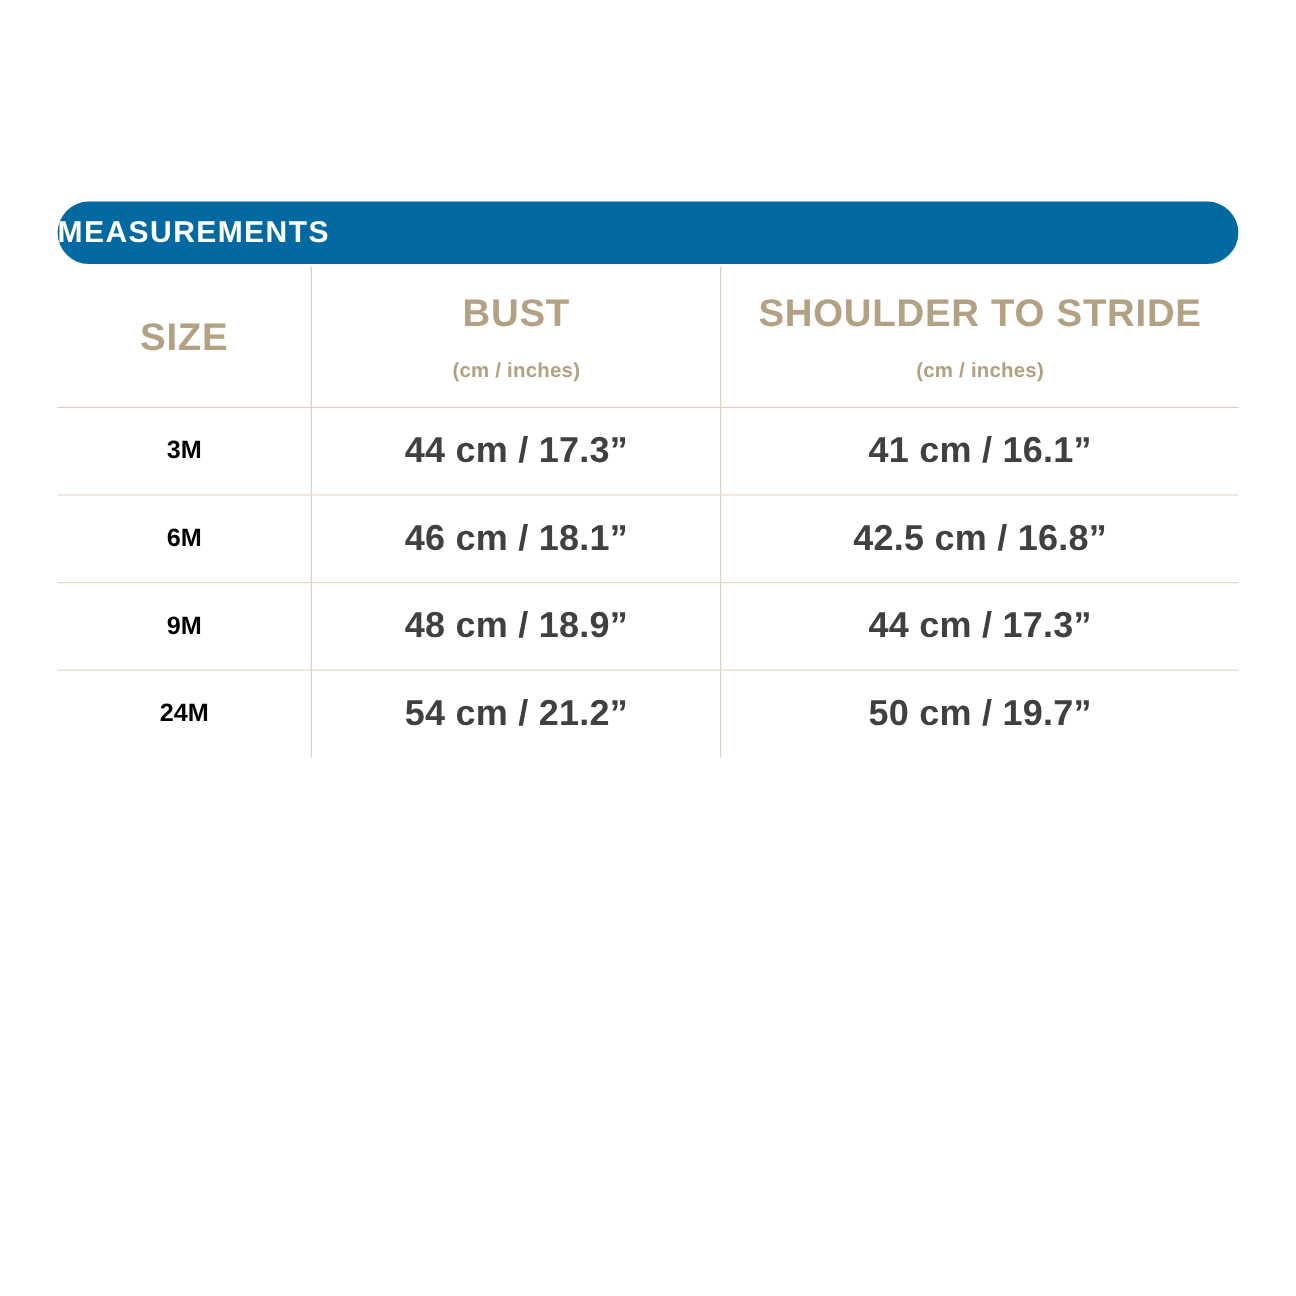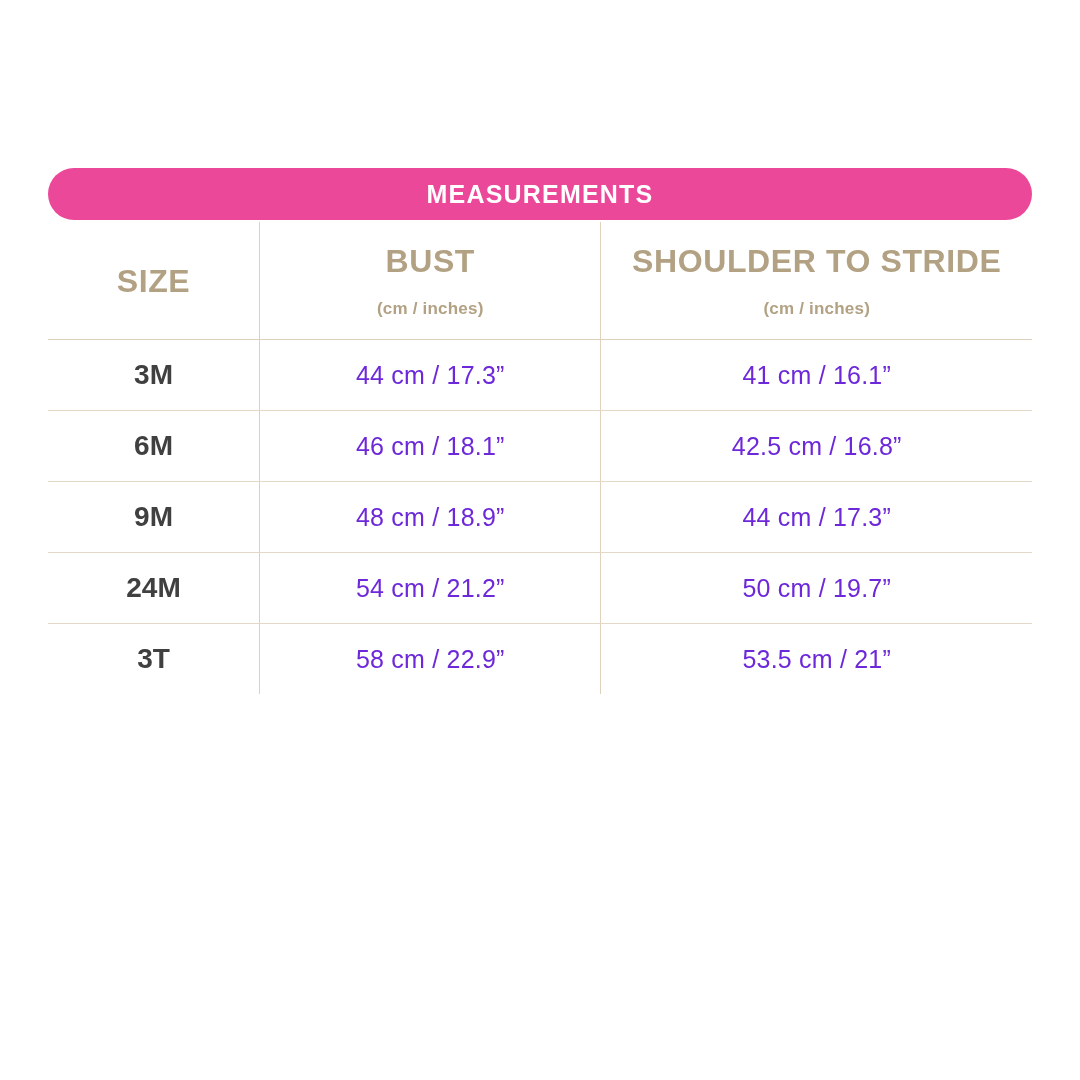--- a/index.html
+++ b/index.html
@@ -21,24 +21,23 @@
   }
   .table-wrap {
     position: absolute;
     left: 48px;
     top: 168px;
     width: 984px;
   }
   .header-pill {
     height: 52px;
     border-radius: 26px;
-    background: #ec4899;
+    background: #0369a1;
     display: flex;
     align-items: center;
-    justify-content: center;
   }
   .header-pill-text {
     color: #ffffff;
     font-size: 25px;
     font-weight: bold;
     letter-spacing: 1.2px;
   }
   table.size-table {
     width: 100%;
     border-collapse: collapse;
@@ -77,32 +76,32 @@
   tbody td {
     text-align: center;
     padding: 19px 4px;
     border-bottom: 1px solid #e3d9c6;
     color: #a08f6e;
   }
   tbody tr:last-child td {
     border-bottom: none;
   }
   tbody td.col-size {
-    font-size: 28px;
+    font-size: 21px;
     font-weight: bold;
-    color: #404040;
+    color: #000000;
     border-right: 1px solid #ded2bc;
   }
   tbody td.col-bust {
     border-right: 1px solid #ded2bc;
   }
   tbody td.val {
-    font-size: 25px;
-    font-weight: normal;
-    color: #6d28d9;
+    font-size: 30px;
+    font-weight: bold;
+    color: #404040;
     letter-spacing: 0.2px;
   }
 </style>
 </head>
 <body>
 
 <div class="page">
   <div class="table-wrap">
 
     <div class="header-pill">
@@ -144,22 +143,17 @@
         <tr>
           <td class="col-size">9M</td>
           <td class="col-bust val">48 cm / 18.9”</td>
           <td class="col-stride val">44 cm / 17.3”</td>
         </tr>
         <tr>
           <td class="col-size">24M</td>
           <td class="col-bust val">54 cm / 21.2”</td>
           <td class="col-stride val">50 cm / 19.7”</td>
         </tr>
-        <tr>
-          <td class="col-size">3T</td>
-          <td class="col-bust val">58 cm / 22.9”</td>
-          <td class="col-stride val">53.5 cm / 21”</td>
-        </tr>
       </tbody>
     </table>
 
   </div>
 </div>
 
 </body></html>

